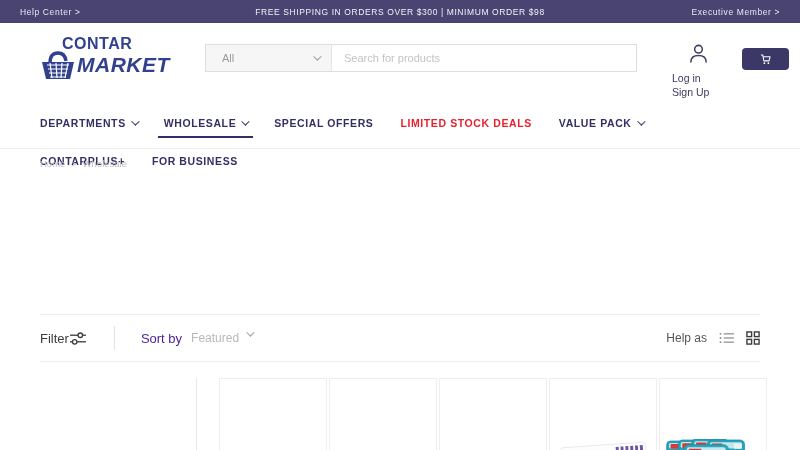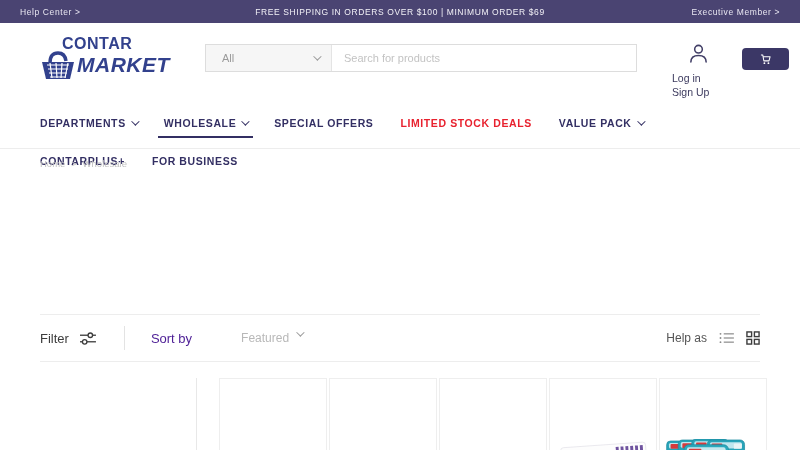--- a/index.html
+++ b/index.html
@@ -61,45 +61,45 @@
   
   .breadcrumb { position:absolute; left:40px; top:158px; font-size:9.5px; color:#c0c0c0;
     display:flex; align-items:center; gap:6px; }
   .breadcrumb .sep { font-size:9px; color:#c0c0c0; }
   .breadcrumb a { cursor:pointer; }
 
   
   .toolbar { position:absolute; left:40px; top:314px; width:720px; height:48px;
     border-top:1px solid #ededed; border-bottom:1px solid #ededed;
     display:flex; align-items:center; }
-  .filterbtn { display:flex; align-items:center; gap:10px; font-size:13px; color:#3c3c3c;
+  .filterbtn { display:flex; align-items:center; font-size:13px; color:#3c3c3c;
     cursor:pointer; }
   .tdivider { width:1px; height:24px; background:#e3e3e3; margin:0 26px 0 28px; }
   .sortby { display:flex; align-items:center; gap:9px; }
   .sortlabel { font-size:13px; color:#4c1d95; }
   .sortvalue { font-size:12px; color:#b8b8b8; display:flex; align-items:flex-start; gap:7px;
-    cursor:pointer;margin-left:40px; }
+    cursor:pointer; }
   .viewas { margin-left:auto; display:flex; align-items:center; gap:12px; }
   .viewlabel { font-size:12px; color:#555; }
   .viewicon { cursor:pointer; display:flex; }
 
   
   .products { position:absolute; left:196px; top:378px; width:564px; height:72px;
     border-left:1px solid #e8e8e8; padding-left:22px; display:flex; gap:2px; }
   .card { width:109px; height:120px; background:#fff; border:1px solid #eeeeee;
     display:flex; align-items:flex-end; justify-content:center; padding:0 4px;
     cursor:pointer; }
   .card svg { display:block; }
 </style>
 </head>
 <body>
 
 <div class="topbar">
   <a class="tleft">Help Center &gt;</a>
-  <div class="tcenter">FREE SHIPPING IN ORDERS OVER $100 | MINIMUM ORDER $69</div>
+  <div class="tcenter">FREE SHIPPING IN ORDERS OVER $300 | MINIMUM ORDER $98</div>
   <a class="tright">Executive Member &gt;</a>
 </div>
 
 <div class="header">
 
   <div class="logo">
     <svg width="36" height="30" viewBox="0 0 36 30">
       <path d="M10 12 Q10 2 18 2 Q25 2 26 10" fill="none" stroke="#32418d" stroke-width="3.4"></path>
       <path d="M2 11 L34 11 L30 28 L6 28 Z" fill="#32418d"></path>
       <path d="M7 14 L29 14 M8 18 L28 18 M9 22 L27 22 M10 26 L26 26" stroke="#fff" stroke-width="1.2"></path>

